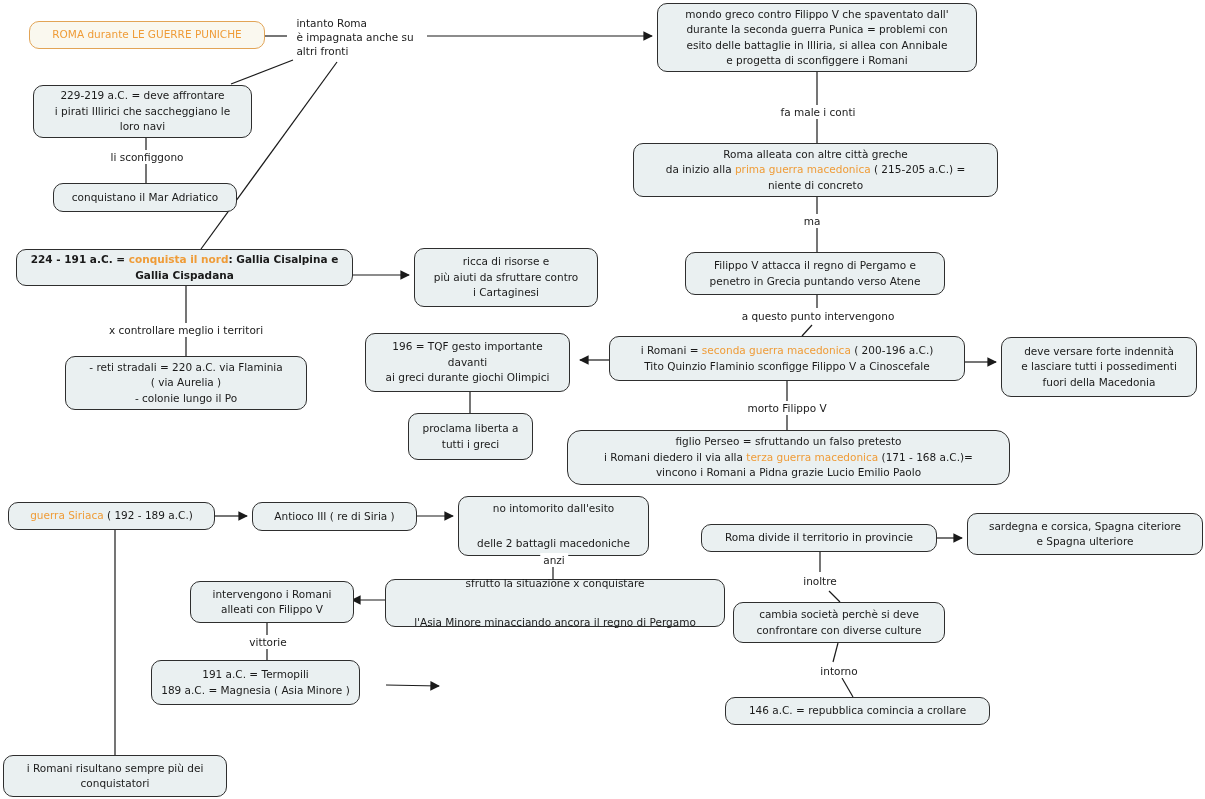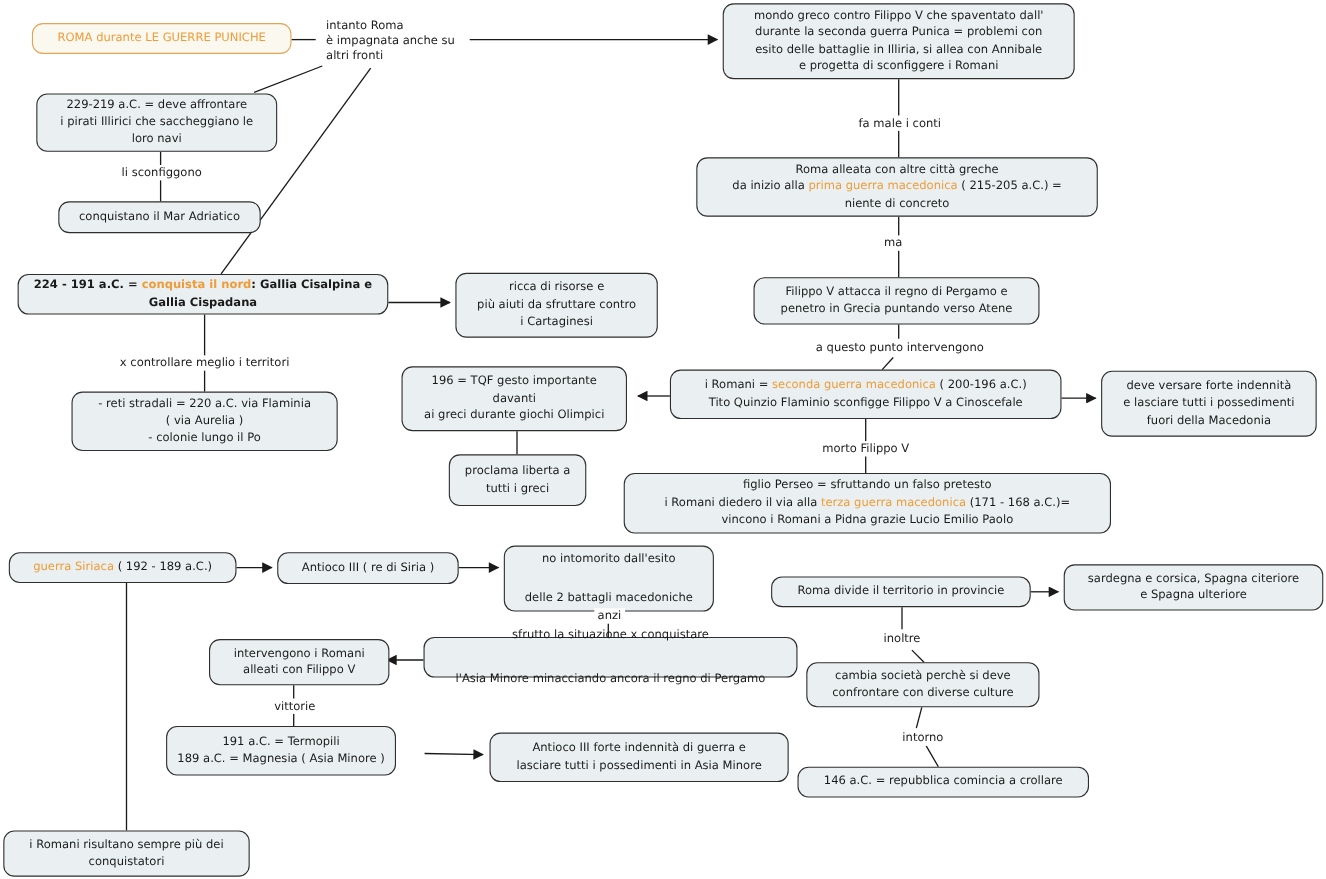--- a/index.html
+++ b/index.html
@@ -104,50 +104,46 @@
     </div>
     <div class="node box" style="left: 365px; top: 333px; width: 205px; height: 59px;">
       <div class="tline"><span>196 = TQF gesto importante</span></div>
       <div class="tline"><span>davanti</span></div>
       <div class="tline"><span>ai greci durante giochi Olimpici</span></div>
     </div>
     <div class="node box" style="left: 408px; top: 413px; width: 125px; height: 47px;">
       <div class="tline"><span>proclama liberta a</span></div>
       <div class="tline"><span>tutti i greci</span></div>
     </div>
-    <div class="node box" style="left: 567px; top: 430px; width: 443px; height: 55px;">
+    <div class="node box" style="left: 567px; top: 430px; width: 443px; height: 55px; border-radius: 14px;">
       <div class="tline"><span>figlio Perseo = sfruttando un falso pretesto</span></div>
       <div class="tline"><span>i Romani diedero il via alla </span><span class="orange">terza guerra macedonica</span><span> (171 - 168 a.C.)=</span></div>
       <div class="tline"><span>vincono i Romani a Pidna grazie Lucio Emilio Paolo</span></div>
     </div>
     <div class="node box" style="left: 8px; top: 502px; width: 207px; height: 28px;">
       <div class="tline"><span class="orange">guerra Siriaca</span><span> ( 192 - 189 a.C.)</span></div>
     </div>
     <div class="node box" style="left: 252px; top: 502px; width: 165px; height: 29px;">
       <div class="tline"><span>Antioco III ( re di Siria )</span></div>
     </div>
     <div class="node box" style="left: 458px; top: 496px; width: 191px; height: 60px; gap: 20px;">
       <div class="tline"><span>no intomorito dall'esito</span></div>
       <div class="tline"><span>delle 2 battagli macedoniche</span></div>
     </div>
-    <div class="node box" style="left: 385px; top: 579px; width: 340px; height: 37px; gap: 24px;">
+    <div class="node box" style="left: 385px; top: 579px; width: 340px; height: 48px; gap: 24px;">
       <div class="tline"><span>sfrutto la situazione x conquistare</span></div>
       <div class="tline"><span>l'Asia Minore minacciando ancora il regno di Pergamo</span></div>
     </div>
     <div class="node box" style="left: 190px; top: 581px; width: 164px; height: 42px;">
       <div class="tline"><span>intervengono i Romani</span></div>
       <div class="tline"><span>alleati con Filippo V</span></div>
     </div>
     <div class="node box" style="left: 151px; top: 660px; width: 209px; height: 45px;">
       <div class="tline"><span>191 a.C. = Termopili</span></div>
       <div class="tline"><span>189 a.C. = Magnesia ( Asia Minore )</span></div>
-    </div>
-    <div class="node box" style="left: 445px; top: 666px; width: 272px; height: 45px;">
-      <div class="tline"><span>Antioco III forte indennità di guerra e</span></div>
-      <div class="tline"><span>lasciare tutti i possedimenti in Asia Minore</span></div>
     </div>
     <div class="node box" style="left: 701px; top: 524px; width: 236px; height: 28px;">
       <div class="tline"><span>Roma divide il territorio in provincie</span></div>
     </div>
     <div class="node box" style="left: 967px; top: 513px; width: 236px; height: 42px;">
       <div class="tline"><span>sardegna e corsica, Spagna citeriore</span></div>
       <div class="tline"><span>e Spagna ulteriore</span></div>
     </div>
     <div class="node box" style="left: 733px; top: 602px; width: 212px; height: 41px;">
       <div class="tline"><span>cambia società perchè si deve</span></div>

